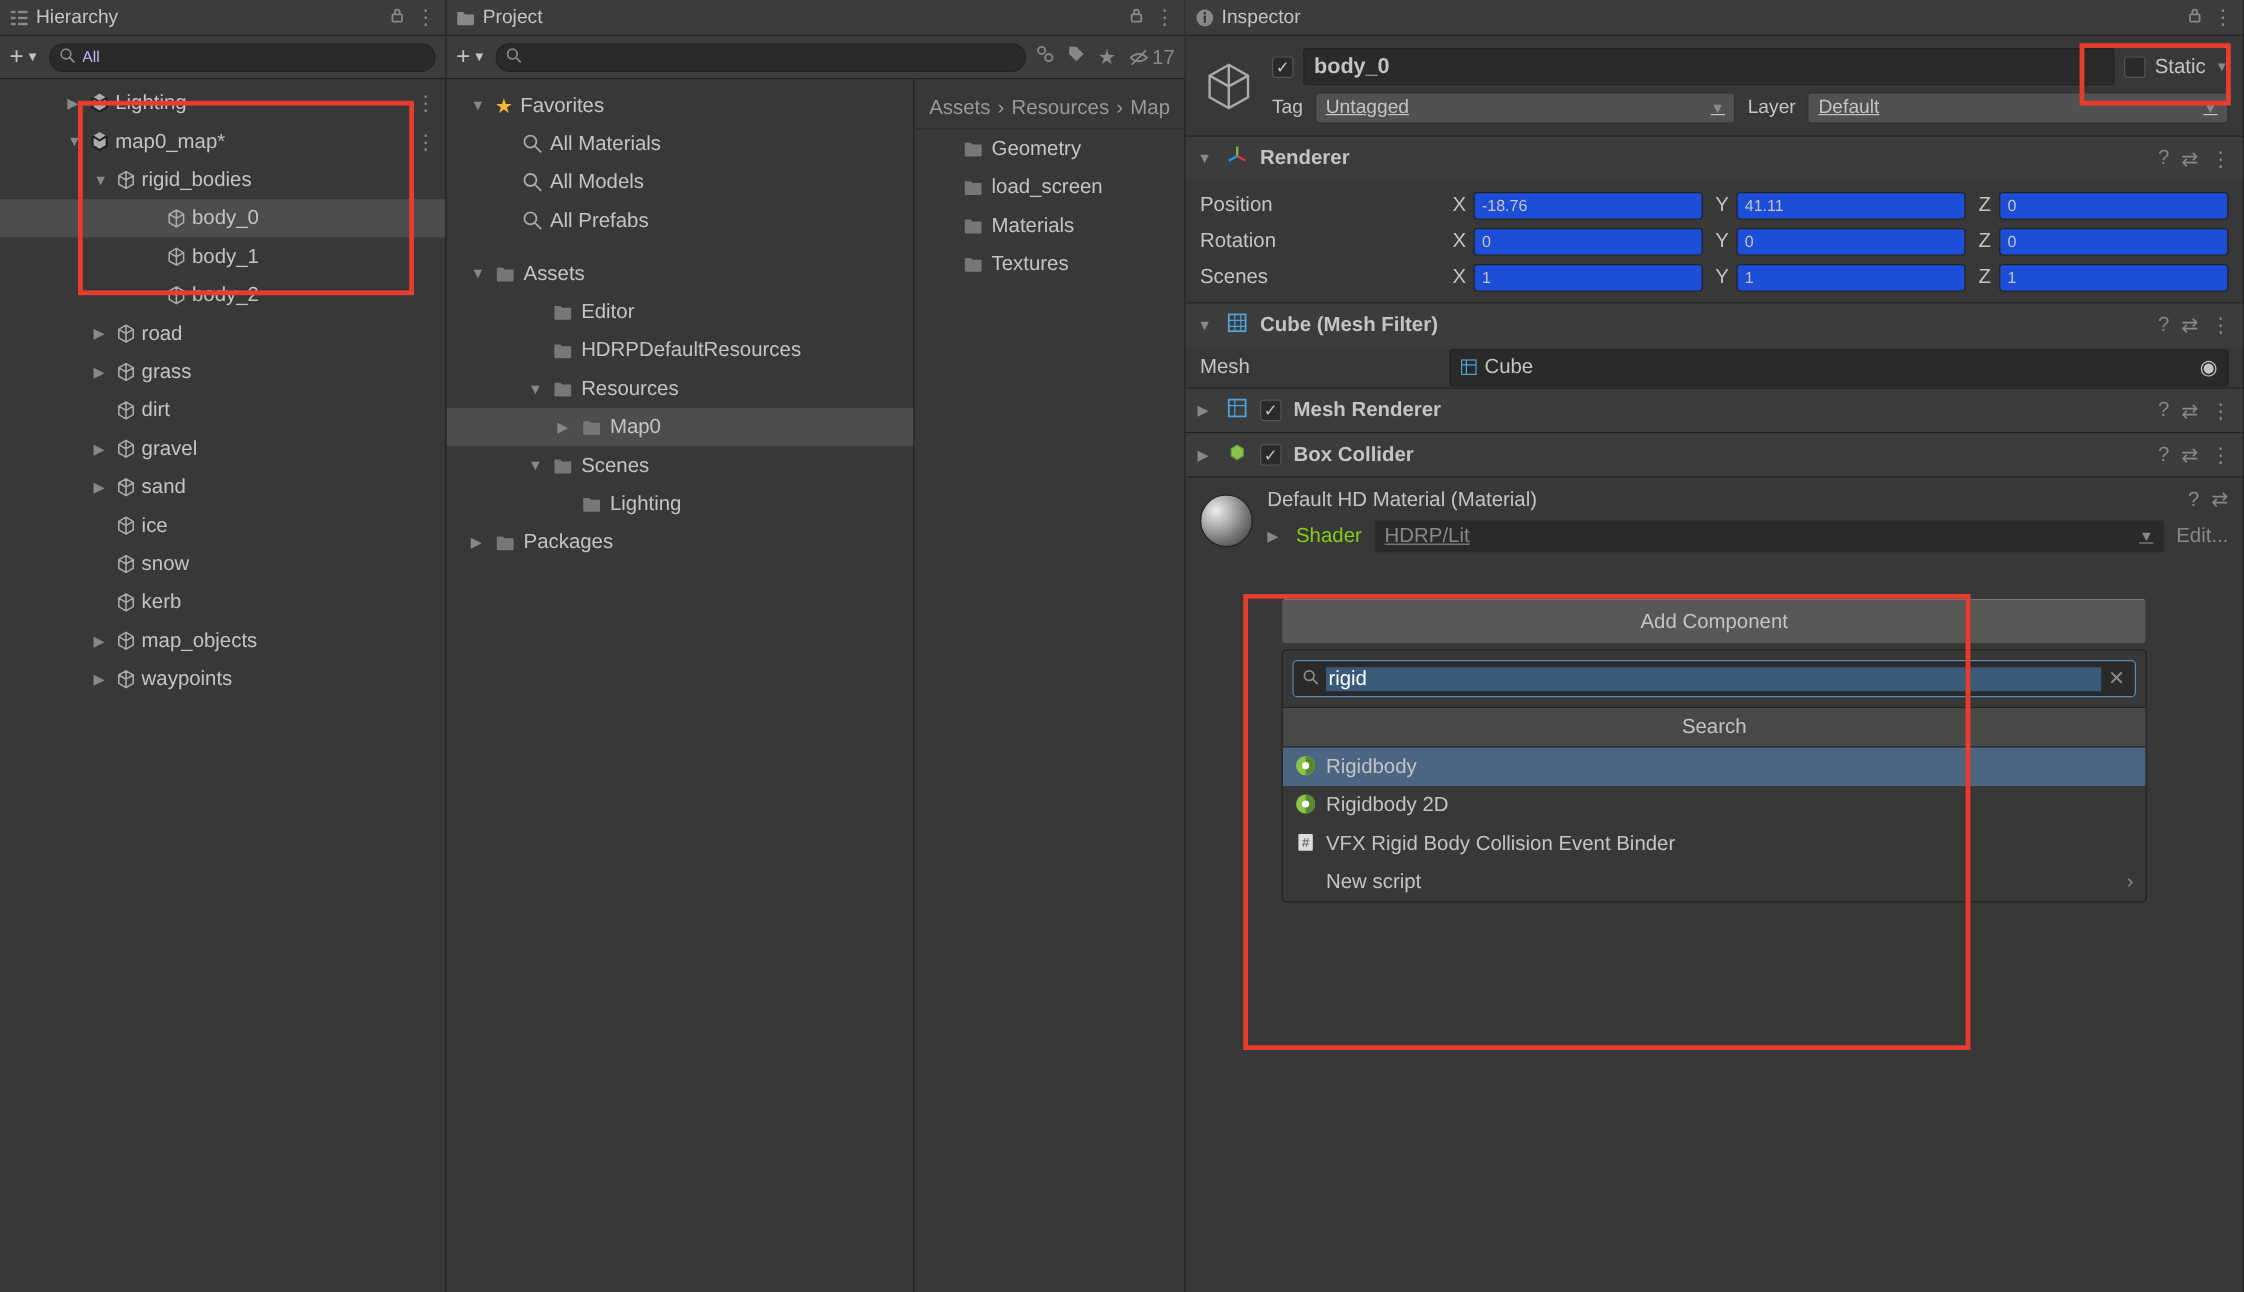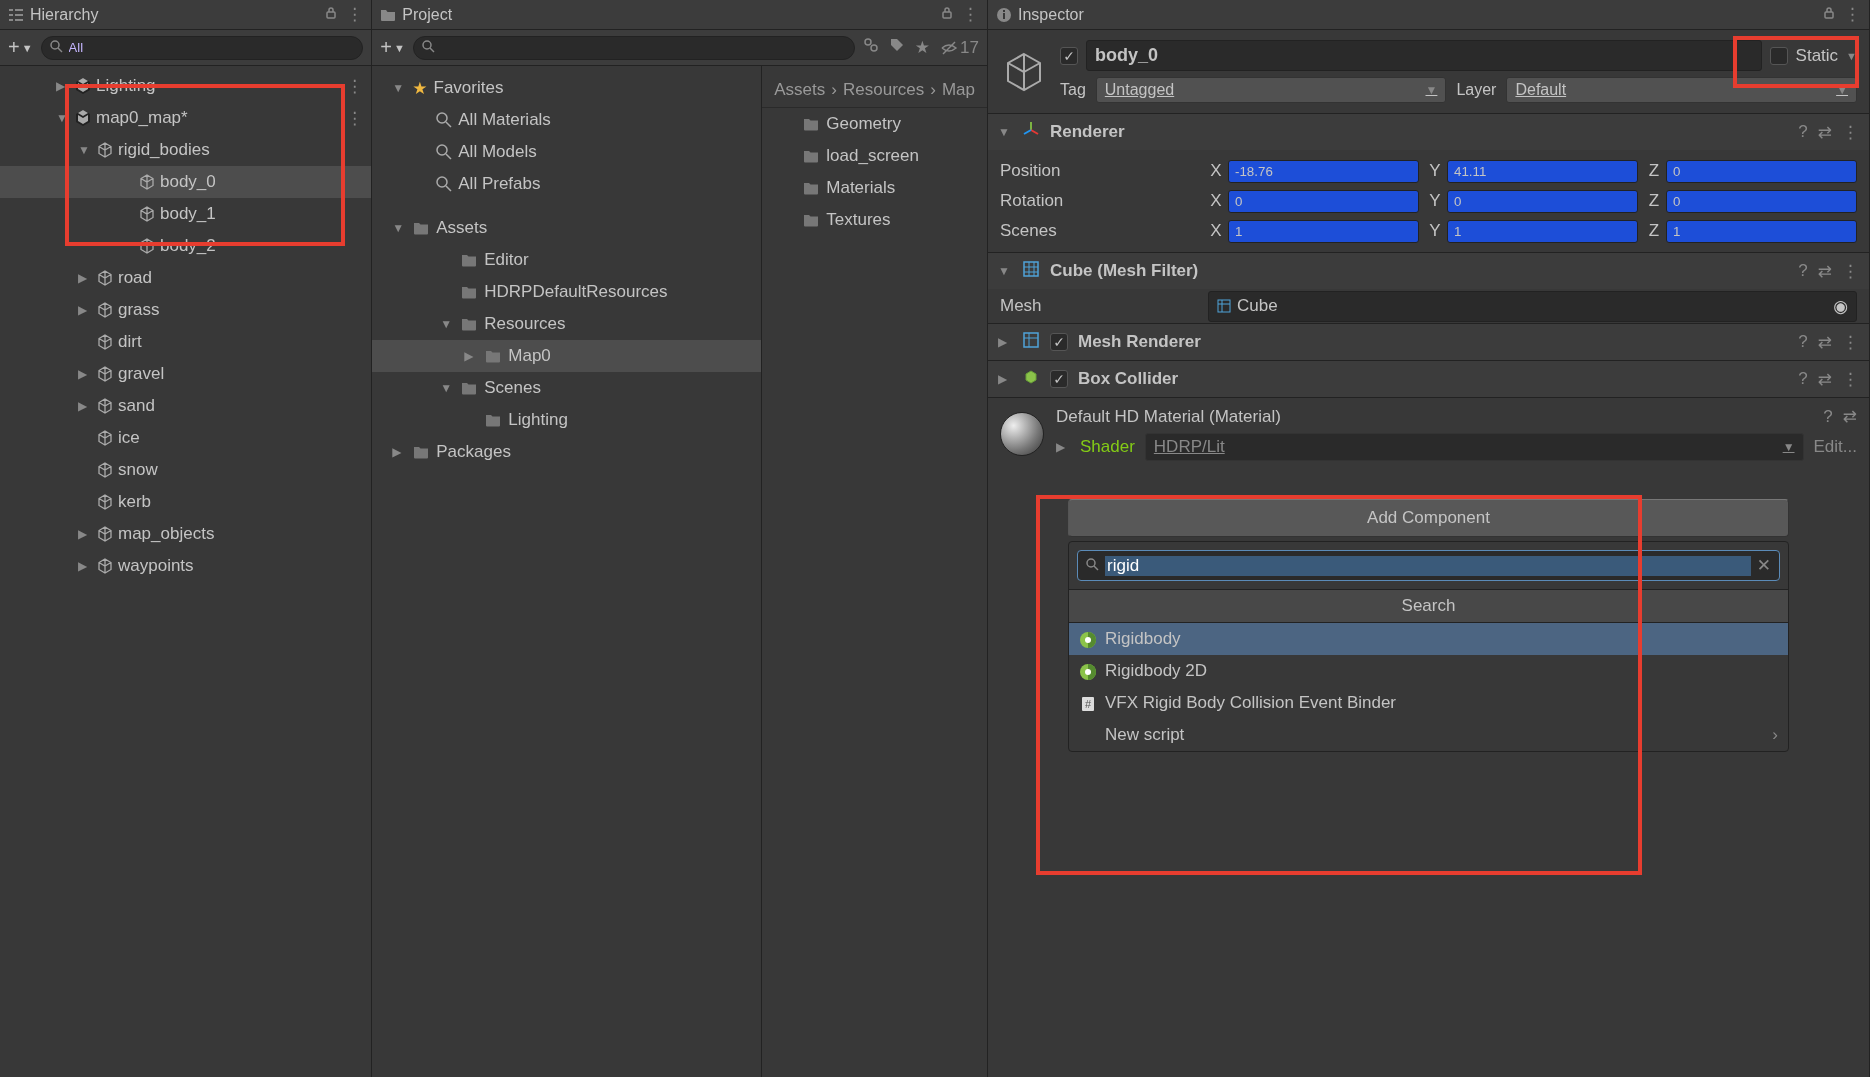--- a/index.html
+++ b/index.html
@@ -65,21 +65,21 @@
 .mat-ball { width: 44px; height: 44px; border-radius: 50%; background: radial-gradient(circle at 30% 30%, #eee, #777 60%, #333); border: 1px solid #222; }
 .add-comp-area { padding: 30px 80px; position: relative; }
 .add-comp-btn { width: 100%; background: #585858; border-top: 1px solid #777; border-left: 1px solid #555; border-right: 1px solid #333; border-bottom: 1px solid #333; color: #c4c4c4; padding: 8px; font-size: 17px; border-radius: 4px; cursor: pointer; text-align: center; }
 .search-popup { margin-top: 4px; background: #383838; border: 1px solid #222; border-radius: 4px; overflow: hidden; }
 .popup-search { padding: 8px; }
 .popup-search-box { background: #2a2a2a; border: 1px solid #5b8bb8; border-radius: 4px; display: flex; align-items: center; padding: 4px 8px; gap: 6px; }
 .popup-search-box input { background: transparent; border: none; outline: none; color: #5b8bb8; flex: 1; font-size: 17px; }
 .popup-search-box input::selection { background: #5b8bb8; color: #fff; }
 .popup-header { background: #484848; padding: 6px; text-align: center; border-top: 1px solid #222; border-bottom: 1px solid #222; }
 .popup-list { }
-.popup-item { display: flex; align-items: flex-end; padding: 6px 10px; gap: 8px; cursor: pointer; }
+.popup-item { display: flex; align-items: flex-start; padding: 6px 10px; gap: 8px; cursor: pointer; }
 .popup-item.highlighted { background: #4c6582; }
 .popup-item .pi-arrow { margin-left: auto; color: #888; }
 .highlight-box { position: absolute; border: 4px solid #e73d2f; pointer-events: none; z-index: 100; }
 .hl-hierarchy { left: 65px; top: 84px; width: 280px; height: 162px; }
 .hl-static { right: 10px; top: 36px; width: 126px; height: 52px; position: absolute; }
 .unity-logo { width: 18px; height: 18px; }
 .star-icon { color: #f0b840; }
 .toolbar-icons { display: flex; gap: 10px; align-items: center; color: #888; }
 .proj-toolbar { }
 .eye-count { display: flex; align-items: center; gap: 2px; color: #888; }

